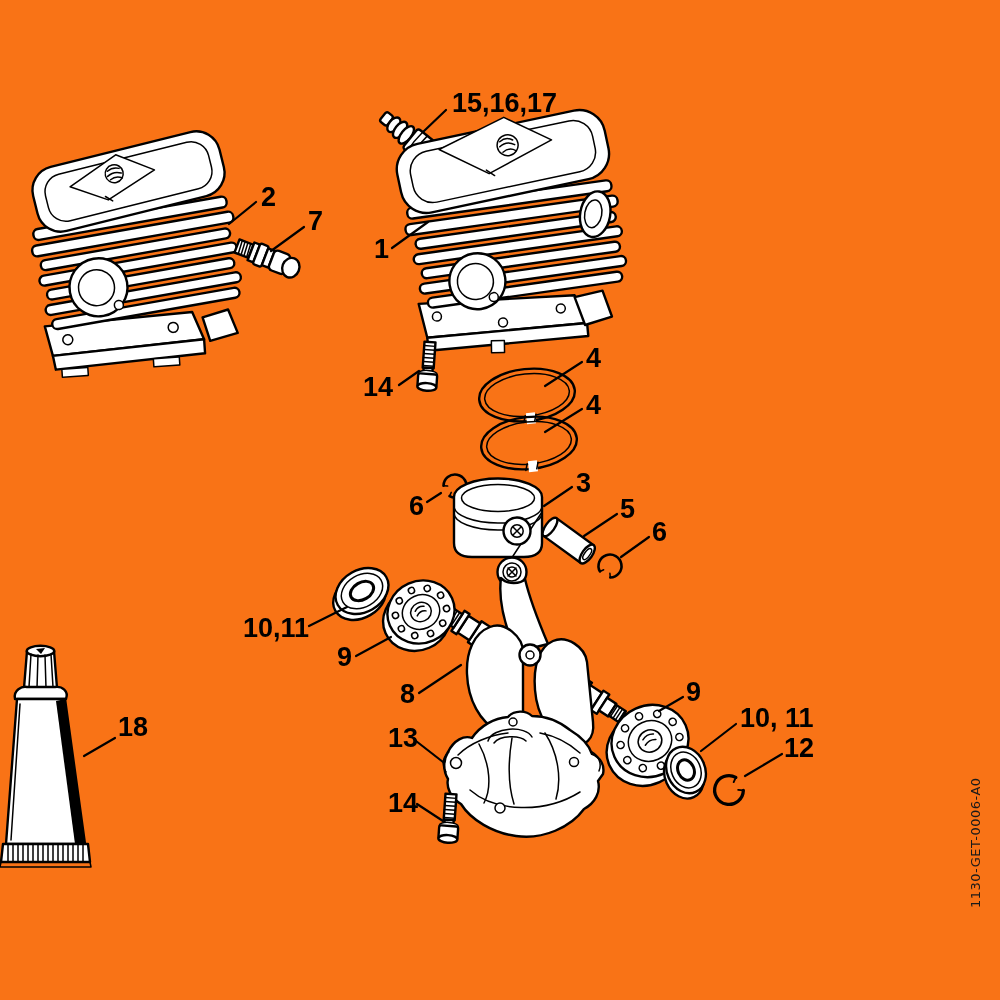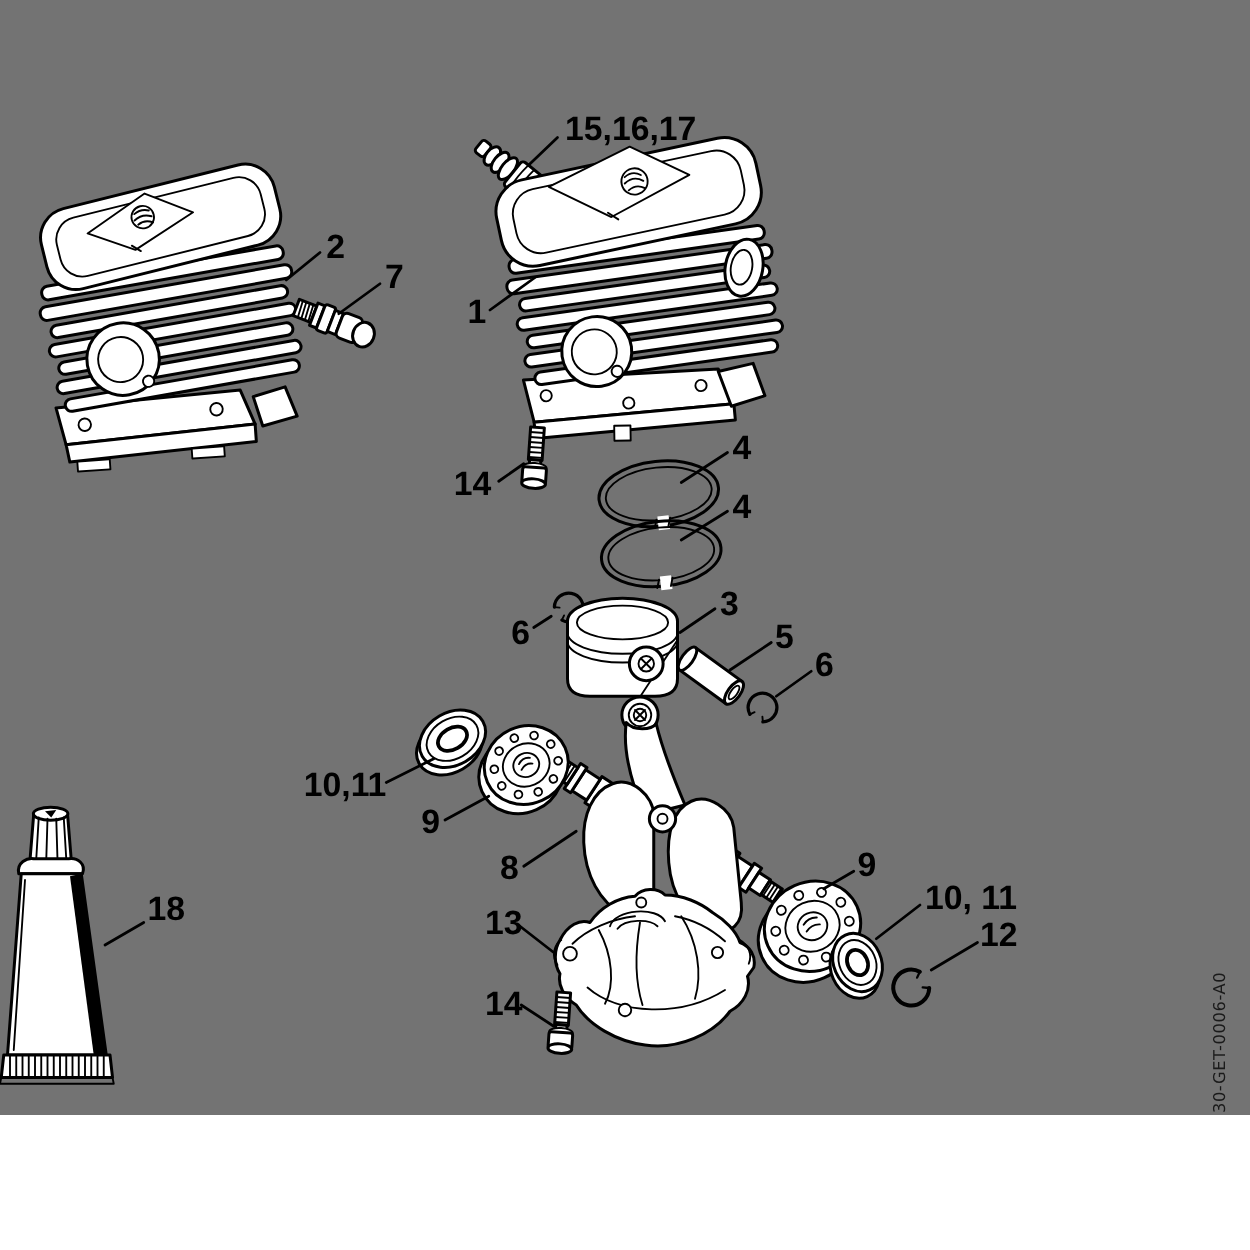--- a/index.html
+++ b/index.html
@@ -1,18 +1,18 @@
 <!DOCTYPE html>
 <html><head>
 <meta charset="utf-8">
 <style>
   html,body { margin:0; padding:0; background:#ffffff; }
   .stage {
-    width:1000px; height:892px; position:relative;
-    background:#737373; overflow:hidden;
+    width:1000px; height:1000px; position:relative;
+    background:#f97316; overflow:hidden;
     font-family:"Liberation Sans", sans-serif;
   }
   svg { display:block; }
   
   .wh  { fill:#ffffff; stroke:#000000; stroke-width:2.4; stroke-linejoin:round; stroke-linecap:round; }
   .wh2 { fill:#ffffff; stroke:#000000; stroke-width:1.5; stroke-linejoin:round; stroke-linecap:round; }
   .ln  { fill:none;    stroke:#000000; stroke-width:2.4; stroke-linejoin:round; stroke-linecap:round; }
   .ln2 { fill:none;    stroke:#000000; stroke-width:1.5; stroke-linejoin:round; stroke-linecap:round; }
   .blk { fill:#000000; stroke:none; }
   .lead{ fill:none;    stroke:#000000; stroke-width:2.2; stroke-linecap:round; }

